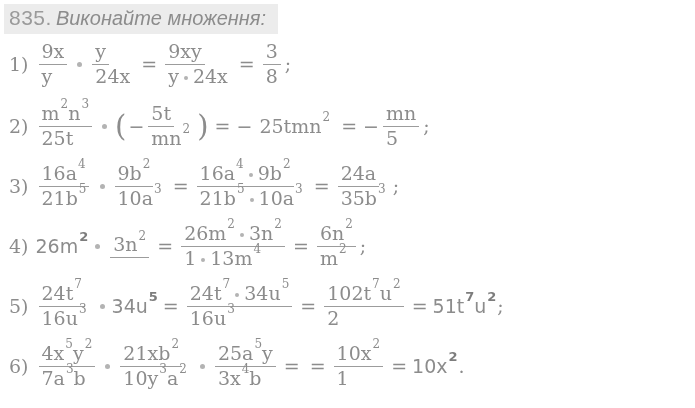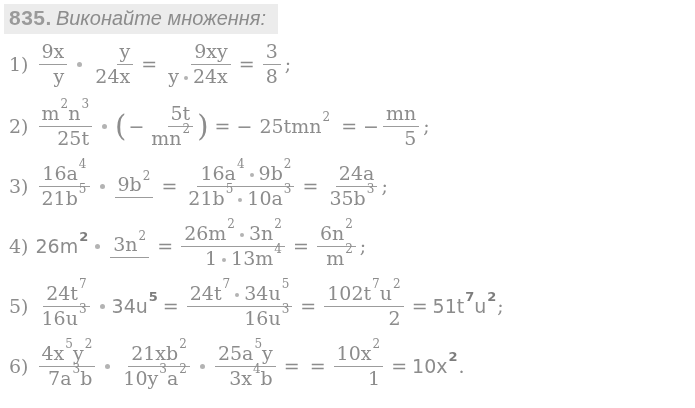--- a/index.html
+++ b/index.html
@@ -7,32 +7,32 @@
   }
   *{box-sizing:border-box;}
   html,body{margin:0;padding:0;}
   body{
     width:695px;height:408px;background:#ffffff;overflow:hidden;
     font-family:"DejaVu Serif","Liberation Serif",serif;
   }
   header{padding:4px 0 0 4px;height:32px;}
   .hl{display:inline-block;background:var(--hl);padding:2px 12px 4px 5px;}
   .hnum{
-    font-family:"Liberation Sans","DejaVu Sans",sans-serif;font-weight:700;
+    font-family:"Liberation Sans","DejaVu Sans",sans-serif;font-weight:400;
     font-size:21px;color:var(--num);letter-spacing:0.5px;
   }
   .htitle{
     font-family:"Liberation Sans","DejaVu Sans",sans-serif;font-style:italic;
     font-size:20px;color:var(--text);margin-left:4px;margin-top:35px;
   }
   main{padding-left:9px;}
   .line{display:flex;align-items:center;height:60px;color:var(--text);font-size:19px;white-space:nowrap;}
   .line:first-child{height:64px;}
   .lbl{margin-right:7px;}
-  .frac{display:inline-flex;flex-direction:column;align-items:flex-end;margin:0 3px;line-height:1.15;}
+  .frac{display:inline-flex;flex-direction:column;align-items:flex-start;margin:0 3px;line-height:1.15;}
   .frac .num{padding:0 3px 1px;border-bottom:1px solid var(--bar);}
   .frac .den{padding:1px 3px 0;}
   sup.sp{font-size:12px;line-height:0;position:relative;top:-4px;margin-left:1px;}
   .sans{font-family:"DejaVu Sans","Liberation Sans",sans-serif;font-size:19px;text-align:center;}
   .sans sup.sp{top:-5px;}
   .sans sup.b{font-weight:700;font-size:13px;color:var(--bsup);}
   .dot{width:5px;height:5px;border-radius:50%;background:var(--dot);display:inline-block;margin:0 7px;flex:none;}
   .pdot{width:4px;height:4px;border-radius:50%;background:var(--dot);display:inline-block;margin:0 5px;vertical-align:3px;}
   .eq{margin:0 5px;}
   .paren{font-size:29px;font-weight:400;line-height:0;margin:0 1px;}
@@ -101,20 +101,21 @@
     </div>
     <div class="line">
       <span class="lbl">3)</span>
       <span class="frac">
         <span class="num">16a<sup class="sp">4</sup></span>
         <span class="den">21b<sup class="sp">5</sup></span>
       </span>
       <span class="dot"></span>
       <span class="frac">
         <span class="num">9b<sup class="sp">2</sup></span>
+        <span class="den">10a<sup class="sp">3</sup></span>
       </span>
       <span class="eq">=</span>
       <span class="frac">
         <span class="num">16a<sup class="sp">4</sup><span class="pdot"></span>9b<sup class="sp">2</sup></span>
         <span class="den">21b<sup class="sp">5</sup><span class="pdot"></span>10a<sup class="sp">3</sup></span>
       </span>
       <span class="eq">=</span>
       <span class="frac">
         <span class="num">24a</span>
         <span class="den">35b<sup class="sp">3</sup></span>

